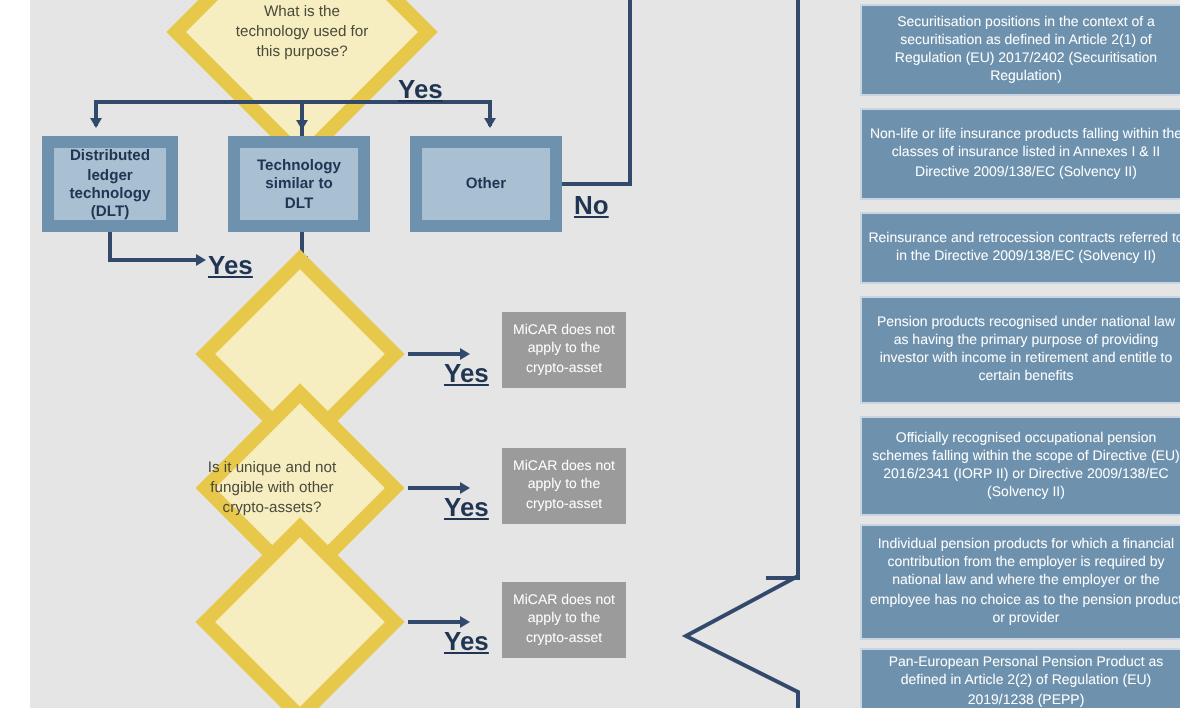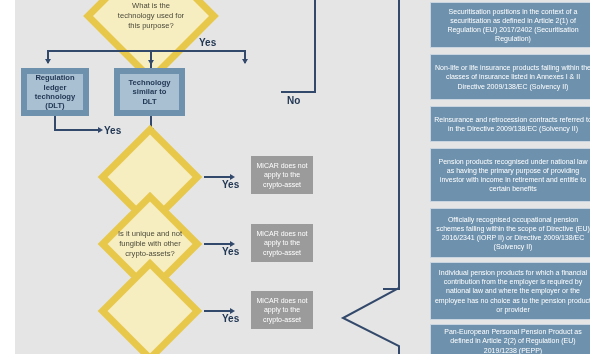--- a/index.html
+++ b/index.html
@@ -119,23 +119,24 @@
   .arrow-right {
     position: absolute;
     width: 0; height: 0;
     border-top: 3.5px solid transparent;
     border-bottom: 3.5px solid transparent;
     border-left: 5px solid #33496B;
   }
   .edge-label {
     position: absolute;
     color: #1F3552;
-    font-size: 10px;
+    font-size: 13px;
     font-weight: bold;
     white-space: nowrap;
+    text-decoration: underline;
   }
   .bracket {
     position: absolute;
     pointer-events: none;
   }
 </style>
 </head>
 <body>
 
 <div id="canvas">
@@ -157,32 +158,35 @@
 
   <div class="vline" style="left:135px; top:50px; height:14px;"></div>
   <div class="arrow-down" style="left:132.5px; top:60px;"></div>
 
   <div class="vline" style="left:229px; top:50px; height:13px;"></div>
   <div class="arrow-down" style="left:226.5px; top:59px;"></div>
 
   <div class="edge-label" style="left:184px; top:37px;">Yes</div>
 
   <div class="pbox" style="left:6px; top:68px; width:68px; height:48px;">
-    <div class="pinner">Regulation
+    <div class="pinner">Distributed
 ledger
 technology
 (DLT)</div>
   </div>
 
   <div class="pbox" style="left:99px; top:68px; width:71px; height:48px;">
     <div class="pinner">Technology
 similar to
 DLT</div>
   </div>
 
+  <div class="pbox" style="left:190px; top:68px; width:76px; height:48px;">
+    <div class="pinner">Other</div>
+  </div>
 
   <div class="hline" style="left:266px; top:91px; width:35px;"></div>
   <div class="vline" style="left:299px; top:0px; height:92px;"></div>
   <div class="edge-label" style="left:272px; top:95px;">No</div>
 
   <div class="vline" style="left:39px; top:116px; height:14px;"></div>
   <div class="hline" style="left:39px; top:129px; width:46px;"></div>
   <div class="arrow-right" style="left:83px; top:126.5px;"></div>
   <div class="edge-label" style="left:89px; top:125px;">Yes</div>
 
@@ -201,21 +205,21 @@
   <div class="arrow-down" style="left:132.5px; top:227px;"></div>
   <div class="edge-label" style="left:119px; top:214px;">No</div>
 
   <div class="gbox" style="left:236px; top:156px; width:62px; height:38px;">MiCAR does not
 apply to the
 crypto-asset</div>
 
   <div class="diamond" style="left:98px; top:207px; width:74px; height:74px;">
     <div class="inner"></div>
   </div>
-  <div class="diamond-label" style="left:77px; top:225px; width:116px; height:38px;">Is it unique and not
+  <div class="diamond-label" style="left:63px; top:225px; width:116px; height:38px;">Is it unique and not
 fungible with other
 crypto-assets?</div>
 
   <div class="hline" style="left:189px; top:243px; width:28px;"></div>
   <div class="arrow-right" style="left:215px; top:240.5px;"></div>
   <div class="edge-label" style="left:207px; top:246px;">Yes</div>
 
   <div class="vline" style="left:135px; top:281px; height:16px;"></div>
   <div class="arrow-down" style="left:132.5px; top:294px;"></div>
   <div class="edge-label" style="left:119px; top:281px;">No</div>

